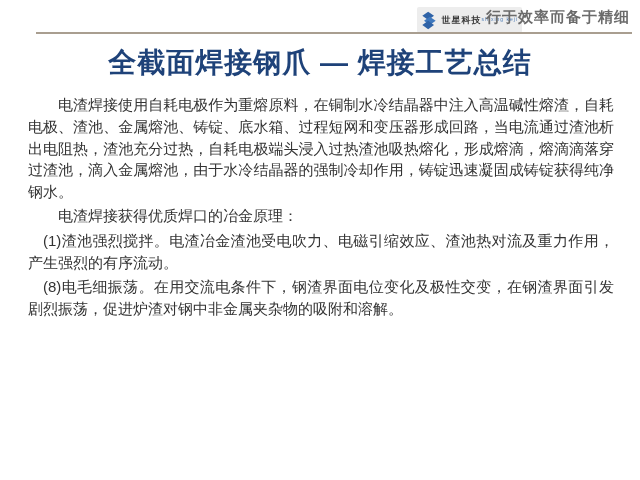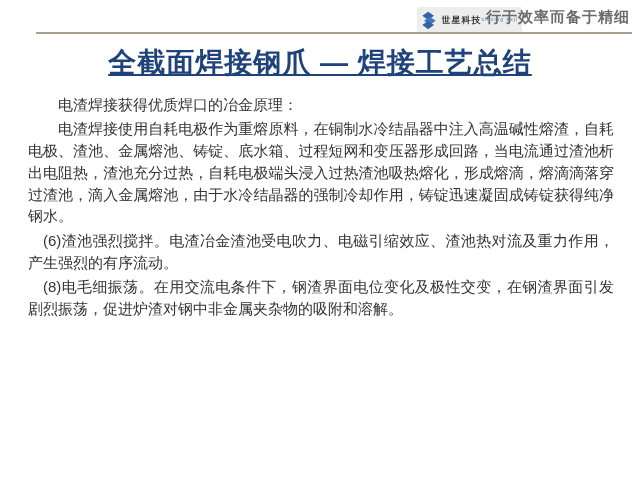--- a/index.html
+++ b/index.html
@@ -27,21 +27,20 @@
     font-size:15px;font-weight:bold;color:#6b6b6b;letter-spacing:1px;
     font-family:Liberation Mono, monospace;
   }
 
   
   .title{
     position:absolute;top:44px;left:0;right:0;
     text-align:center;
     font-size:28px;font-weight:bold;color:#1e4279;
     letter-spacing:1px;
-    text-decoration:underline;
   }
 
   
   .content{
     position:absolute;top:94px;left:28px;width:586px;
     font-size:15px;line-height:21.8px;color:#333333;
     text-align:justify;
   }
   .content p{margin:0 0 2.5px 0;}
   .indent-2{text-indent:2em;}
@@ -64,19 +63,19 @@
         <span class="logo-sub">shixing keji</span>
       </span>
     </div>
     <div class="tagline">行于效率而备于精细</div>
     <div class="header-rule"></div>
   </div>
 
   <div class="title">全截面焊接钢爪 — 焊接工艺总结</div>
 
   <div class="content">
+    <p class="indent-2">电渣焊接使用自耗电极作为重熔原料，在铜制水冷结晶器中注入高温碱性熔渣，自耗电极、渣池、金属熔池、铸锭、底水箱、过程短网和变压器形成回路，当电流通过渣池析出电阻热，渣池充分过热，自耗电极端头浸入过热渣池吸热熔化，形成熔滴，熔滴滴落穿过渣池，滴入金属熔池，由于水冷结晶器的强制冷却作用，铸锭迅速凝固成铸锭获得纯净钢水。</p>
     <p class="indent-2">电渣焊接获得优质焊口的冶金原理：</p>
-    <p class="indent-2">电渣焊接使用自耗电极作为重熔原料，在铜制水冷结晶器中注入高温碱性熔渣，自耗电极、渣池、金属熔池、铸锭、底水箱、过程短网和变压器形成回路，当电流通过渣池析出电阻热，渣池充分过热，自耗电极端头浸入过热渣池吸热熔化，形成熔滴，熔滴滴落穿过渣池，滴入金属熔池，由于水冷结晶器的强制冷却作用，铸锭迅速凝固成铸锭获得纯净钢水。</p>
-    <p class="indent-1">(6)渣池强烈搅拌。电渣冶金渣池受电吹力、电磁引缩效应、渣池热对流及重力作用，产生强烈的有序流动。</p>
+    <p class="indent-1">(1)渣池强烈搅拌。电渣冶金渣池受电吹力、电磁引缩效应、渣池热对流及重力作用，产生强烈的有序流动。</p>
     <p class="indent-1">(8)电毛细振荡。在用交流电条件下，钢渣界面电位变化及极性交变，在钢渣界面引发剧烈振荡，促进炉渣对钢中非金属夹杂物的吸附和溶解。</p>
   </div>
 
 </div>
 
 </body></html>

